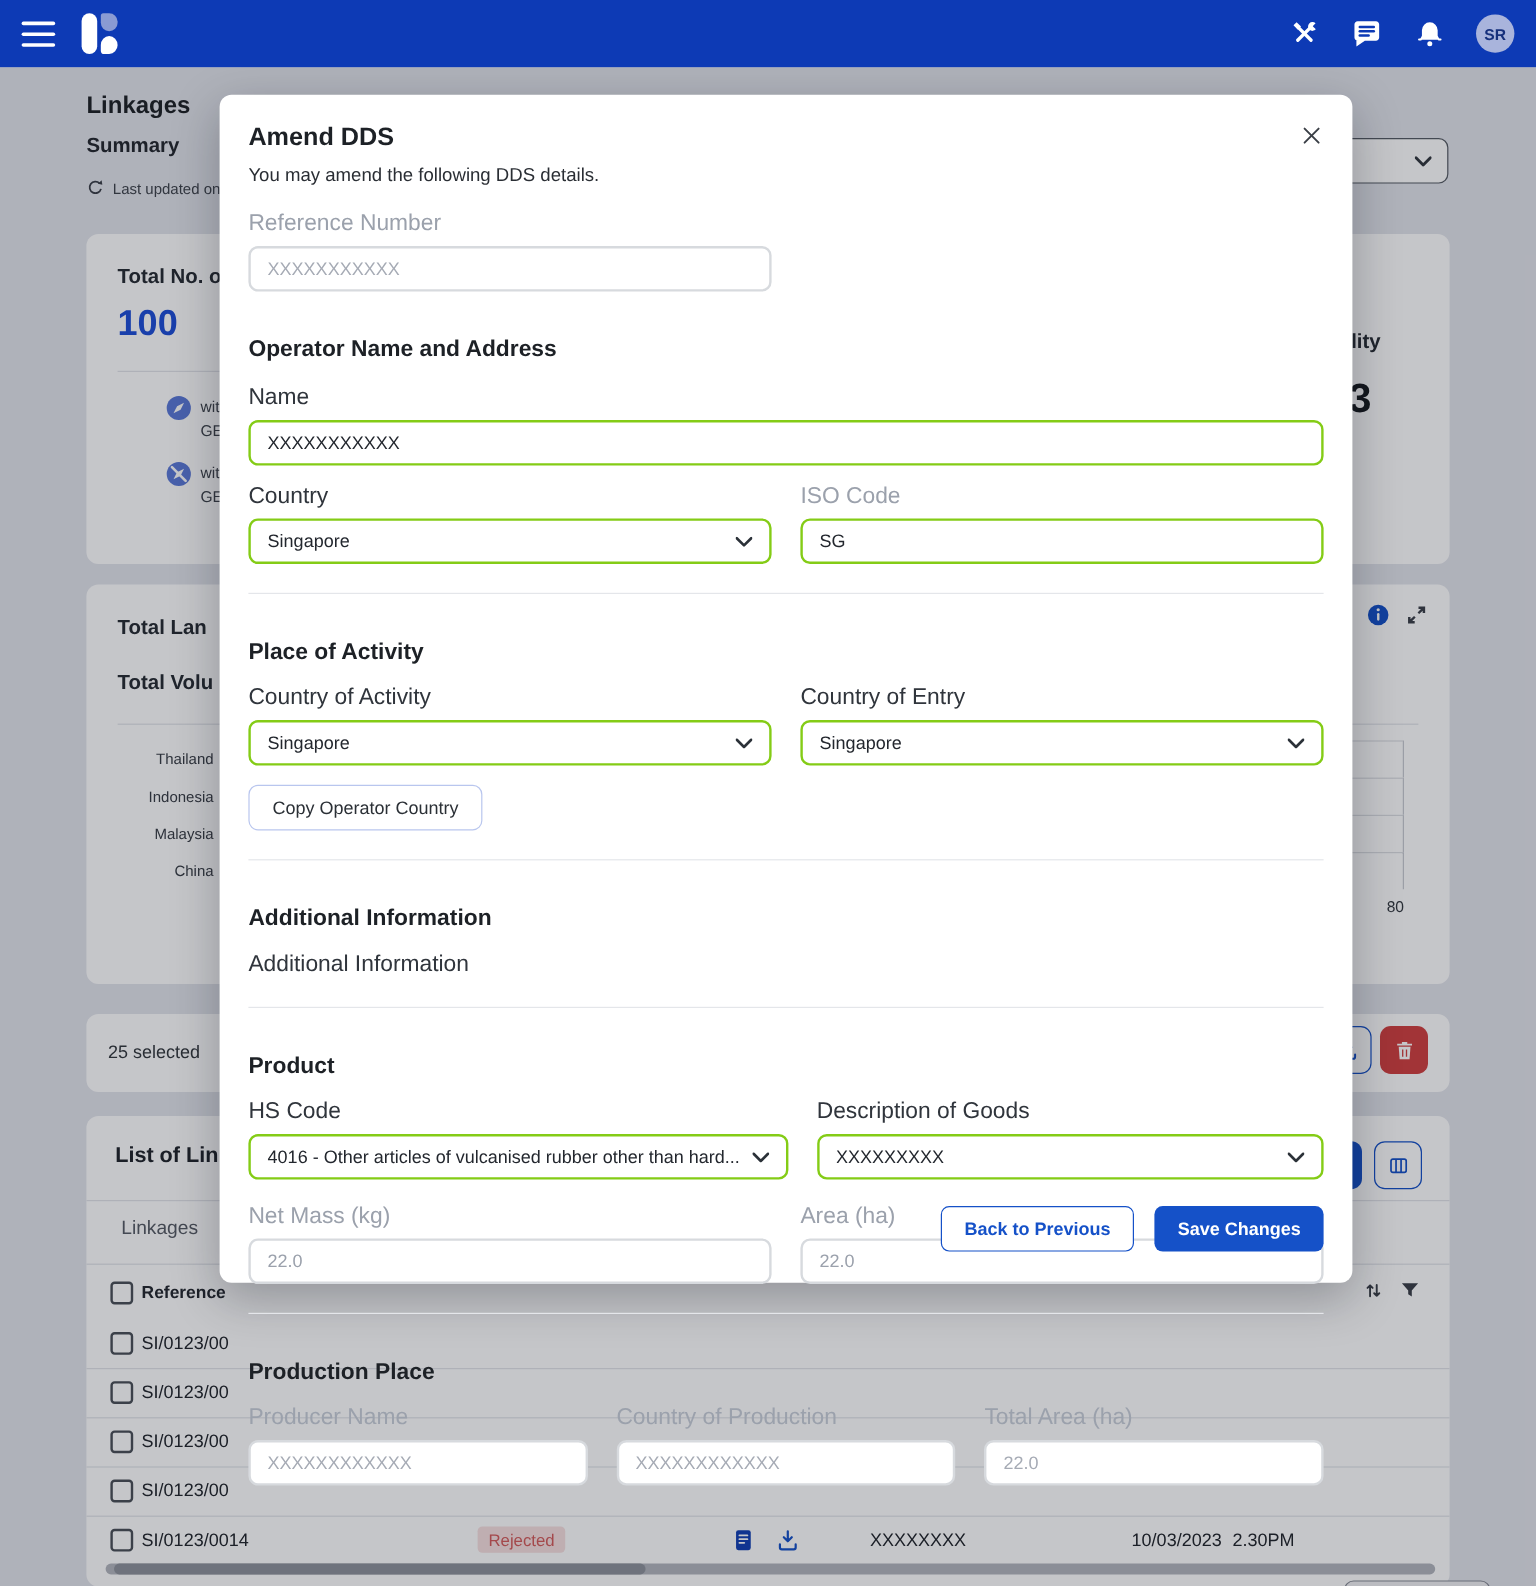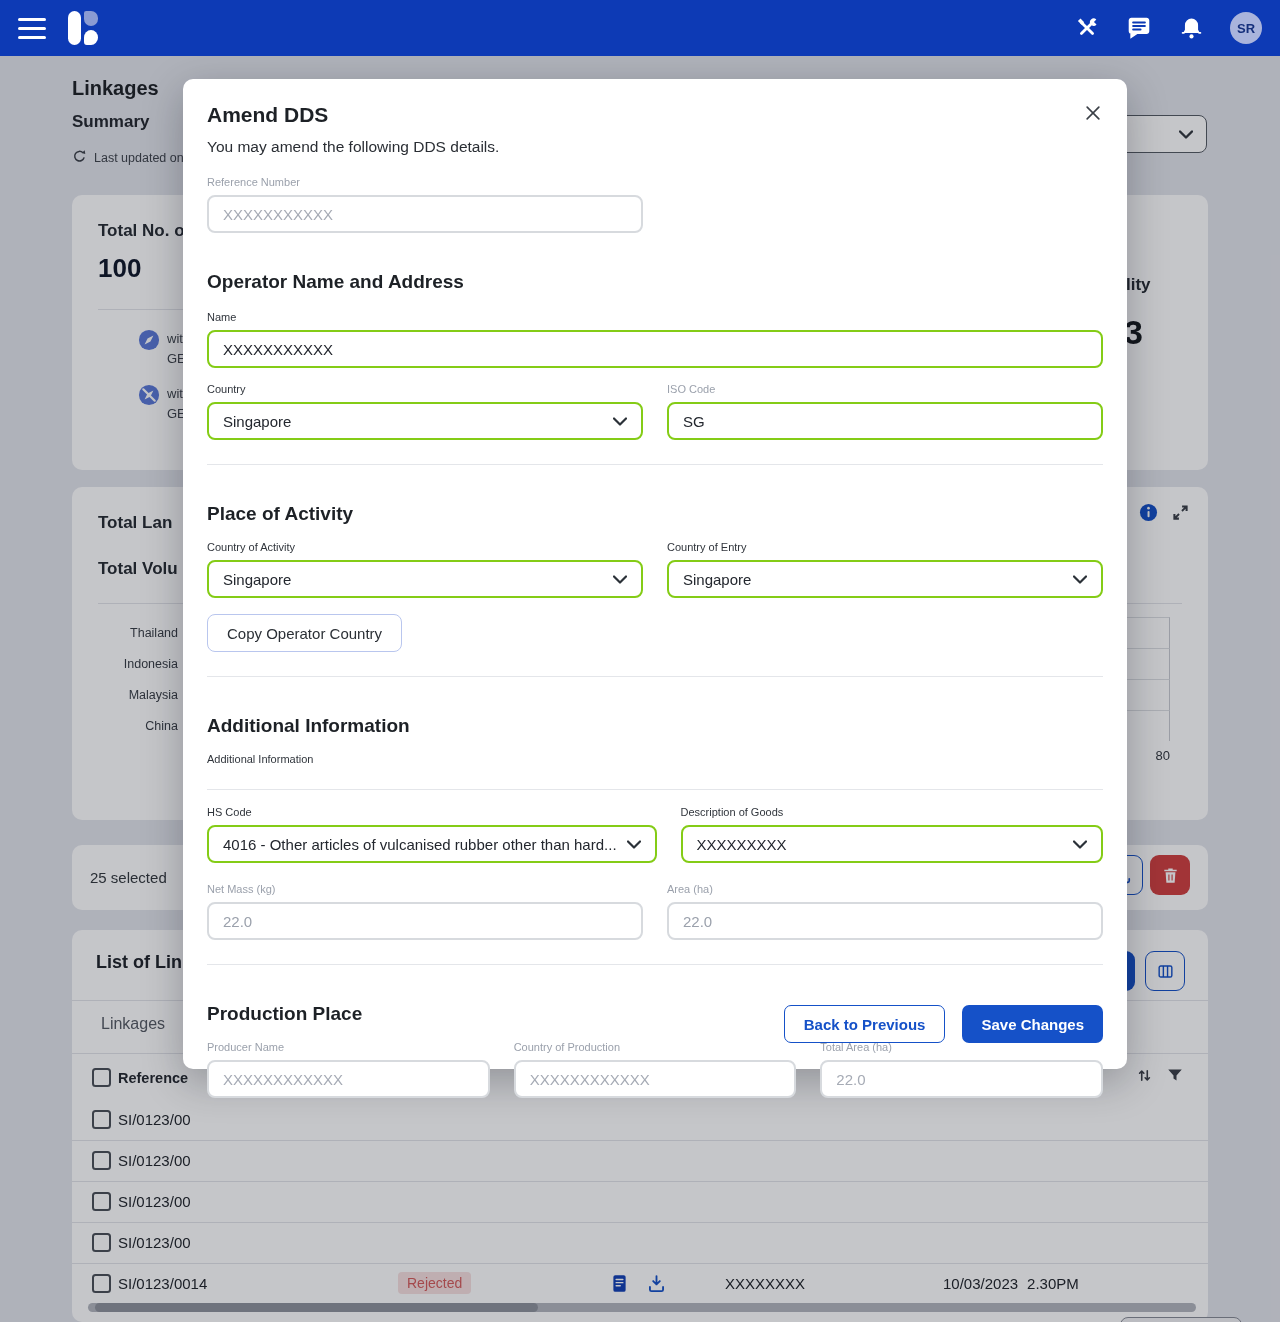--- a/index.html
+++ b/index.html
@@ -26,21 +26,21 @@
   .pg-sub   { position:absolute; left:72px; top:56px; font-size:17px; font-weight:bold; color:#24282f; }
   .pg-updated { position:absolute; left:72px; top:93px; display:flex; align-items:center; gap:7px;
                 font-size:12.5px; color:#3f444c; }
   .top-select { position:absolute; left:1040px; top:59px; width:167px; height:38px; background:#fff;
                 border:1.5px solid #555b63; border-radius:8px; }
   .top-select svg { position:absolute; right:13px; top:14px; }
 
   .card { position:absolute; background:#fff; border-radius:10px; }
   .card1 { left:72px; top:139px; width:1136px; height:275px; }
   .c1-title { position:absolute; left:26px; top:26px; font-size:17px; font-weight:bold; color:#272c33; white-space:nowrap; }
-  .c1-value { position:absolute; left:26px; top:58px; font-size:26px; font-weight:bold; color:#0f172a; }
+  .c1-value { position:absolute; left:26px; top:58px; font-size:30px; font-weight:bold; color:#1d4ed8; }
   .c1-div { position:absolute; left:26px; top:114px; width:560px; border-top:1px solid #e2e4e9; }
   .legend-item { position:absolute; left:66px; display:flex; gap:7px; }
   .legend-text { font-size:13px; color:#3f444c; line-height:20px; }
   .c1-rtitle { position:absolute; left:1054px; top:80px; font-size:17px; font-weight:bold; color:#272c33; }
   .c1-rvalue { position:absolute; left:1052px; top:118px; font-size:34px; font-weight:bold; color:#16191e; }
 
   .card2 { left:72px; top:431px; width:1136px; height:333px; }
   .c2-t1 { position:absolute; left:26px; top:26px; font-size:17px; font-weight:bold; color:#272c33; white-space:nowrap; }
   .c2-t2 { position:absolute; left:26px; top:72px; font-size:17px; font-weight:bold; color:#272c33; white-space:nowrap; }
   .c2-unit { position:absolute; right:18px; top:16px; display:flex; align-items:center; gap:13px; }
@@ -96,21 +96,21 @@
   
   .modal { position:absolute; left:183px; top:79px; width:944px; height:990px; background:#fff;
            border-radius:10px; z-index:100; box-shadow:0 12px 40px rgba(10,14,25,0.28); }
   .modal-inner { padding:24px 24px 0; position:relative; height:100%; }
   .m-title { font-size:21px; font-weight:bold; color:#1d2126; }
   .m-sub { margin-top:11px; font-size:15.5px; color:#2a2e34; }
   .m-close { position:absolute; top:22px; right:22px; width:24px; height:24px; display:flex;
              align-items:center; justify-content:center; cursor:pointer; }
   .grid2 { display:grid; grid-template-columns:1fr 1fr; column-gap:24px; }
   .grid3 { display:grid; grid-template-columns:1fr 1fr 1fr; column-gap:24px; }
-  .flabel { font-size:11px; color:#30353c; margin-bottom:7px; }
+  .flabel { font-size:19px; color:#30353c; margin-bottom:7px; }
   .flabel.muted { color:#9ba1ac; }
   .finput, .select { height:38px; border-radius:8px; border:2px solid #84cc16; background:#fff;
                      font-size:15px; color:#23272e; padding:0 14px; width:100%;
                      font-family:"Liberation Sans", sans-serif; }
   .finput.light { border-color:#d7dade; color:#9ba1ac; }
   .finput.light::placeholder { color:#a6abb5; opacity:1; }
   .finput::placeholder { color:#a6abb5; opacity:1; }
   .select { display:flex; align-items:center; justify-content:space-between; cursor:pointer; gap:10px; }
   .sel-text { white-space:nowrap; overflow:hidden; text-overflow:ellipsis; }
   .section-h { font-size:19px; font-weight:bold; color:#1d2126; }
@@ -428,20 +428,21 @@
     </div>
     <button class="copy-btn">Copy Operator Country</button>
 
     <div class="m-div"></div>
     <div class="section-h mt22">Additional Information</div>
     <div class="mt16">
       <div class="flabel">Additional Information</div>
     </div>
 
     <div class="m-div"></div>
+    <div class="section-h mt22">Product</div>
     <div class="grid2 mt16">
       <div>
         <div class="flabel">HS Code</div>
         <div class="select">
           <span class="sel-text">4016 - Other articles of vulcanised rubber other than hard...</span>
           <svg width="14" height="9" viewBox="0 0 14 9" style="flex:none">
             <polyline points="1,1.5 7,7.5 13,1.5" fill="none" stroke="#2b3138" stroke-width="2.2" stroke-linecap="round" stroke-linejoin="round"></polyline>
           </svg>
         </div>
       </div>

